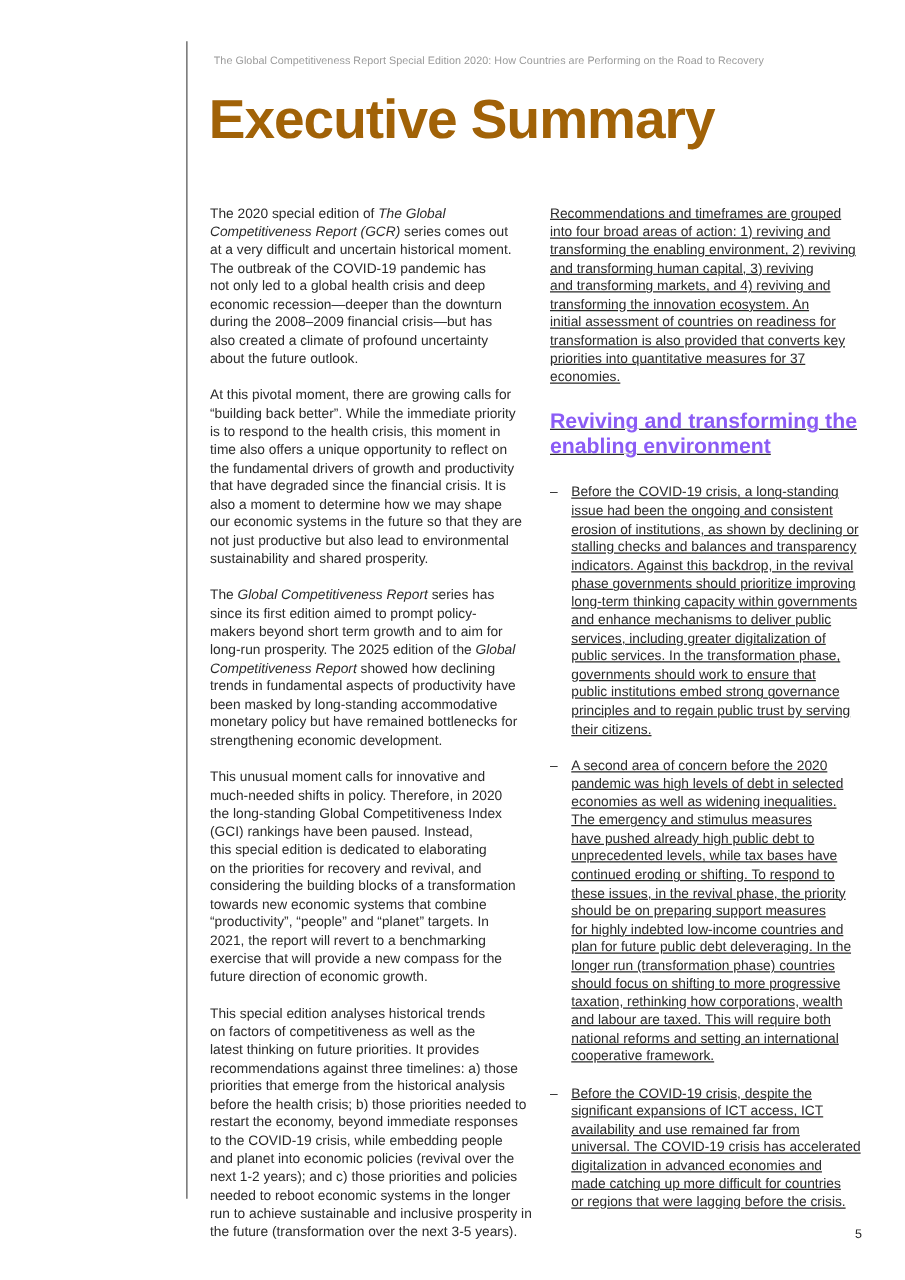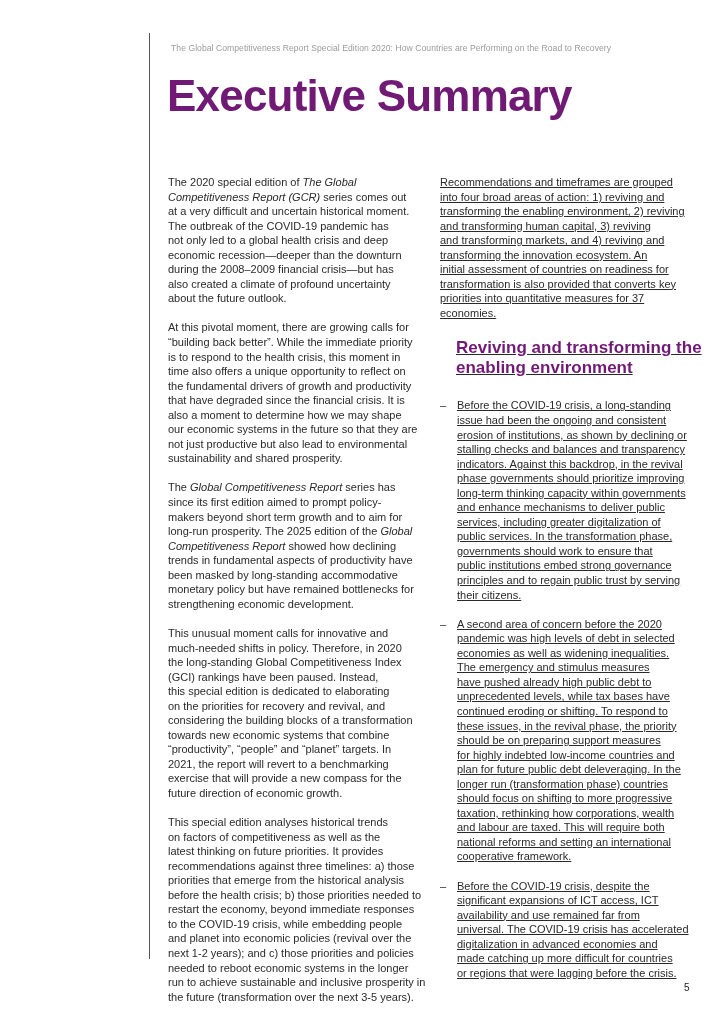--- a/index.html
+++ b/index.html
@@ -1,26 +1,26 @@
 <!DOCTYPE html>
 <html><head>
 <meta charset="utf-8">
 <style>
   html, body { margin: 0; padding: 0; background: #ffffff; }
   body { width: 724px; height: 1024px; position: relative; overflow: hidden;
          font-family: "Liberation Sans", "DejaVu Sans", sans-serif; color: #2a2a2a; }
   .rule { position: absolute; left: 149px; top: 33px; width: 1px; height: 926px; background: #555; }
   .running-head { position: absolute; left: 171px; top: 31px; font-size: 8.6px; color: #9a9a9a; letter-spacing: 0.05px; white-space: nowrap; margin-top: 12px; }
-  .title { position: absolute; left: 167px; top: 74px; margin: 0; font-size: 44px; font-weight: bold; color: #701a75; letter-spacing: -0.8px; line-height: 1; white-space: nowrap; }
-  .col { position: absolute; top: 175px; font-size: 11px; line-height: 14.55px; color: #2a2a2a; }
+  .title { position: absolute; left: 167px; top: 74px; margin: 0; font-size: 44px; font-weight: bold; color: #a16207; letter-spacing: -0.8px; line-height: 1; white-space: nowrap; }
+  .col { position: absolute; top: 164px; font-size: 11px; line-height: 14.55px; color: #2a2a2a; }
   .col-left { left: 168px; width: 262px; }
   .col-right { left: 440px; width: 262px; text-decoration: underline; }
   .para { margin: 0 0 14.55px 0; white-space: pre-line; }
   .para em { font-style: italic; }
-  .section-heading { margin: 18px 0 20px 16px; font-size: 17px; line-height: 20px; font-weight: bold; color: #701a75; white-space: pre-line; }
+  .section-heading { margin: 18px 0 20px 0; font-size: 17px; line-height: 20px; font-weight: bold; color: #8b5cf6; white-space: pre-line; }
   .bullets { list-style: none; margin: 0; padding: 0; }
   .bullet { position: relative; padding-left: 17px; margin: 0 0 14.55px 0; white-space: pre-line; }
   .bullet .dash { position: absolute; left: 0; top: 0; }
   .page-number { position: absolute; left: 684px; top: 982px; font-size: 10px; color: #222; }
 </style>
 </head>
 <body>
 
 <div class="rule"></div>
 

